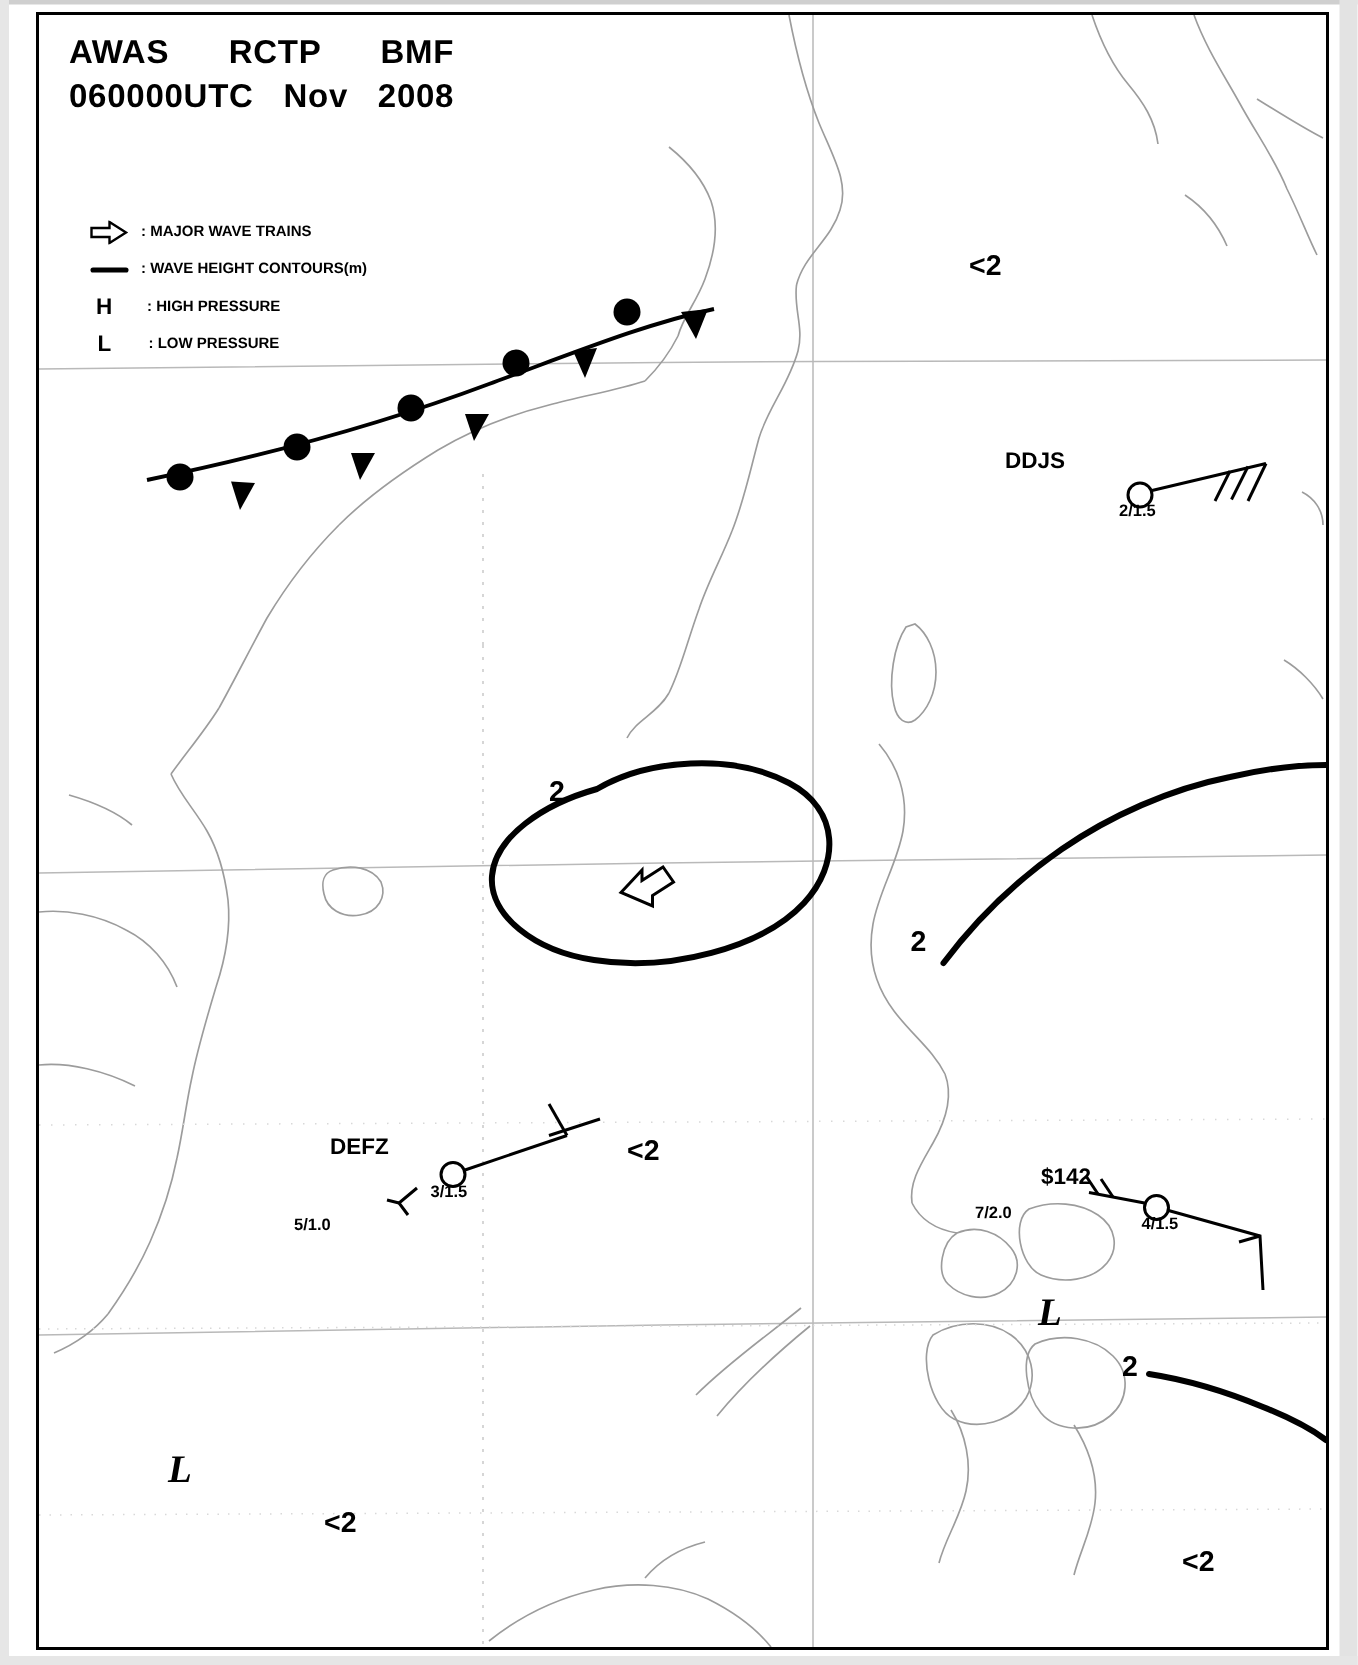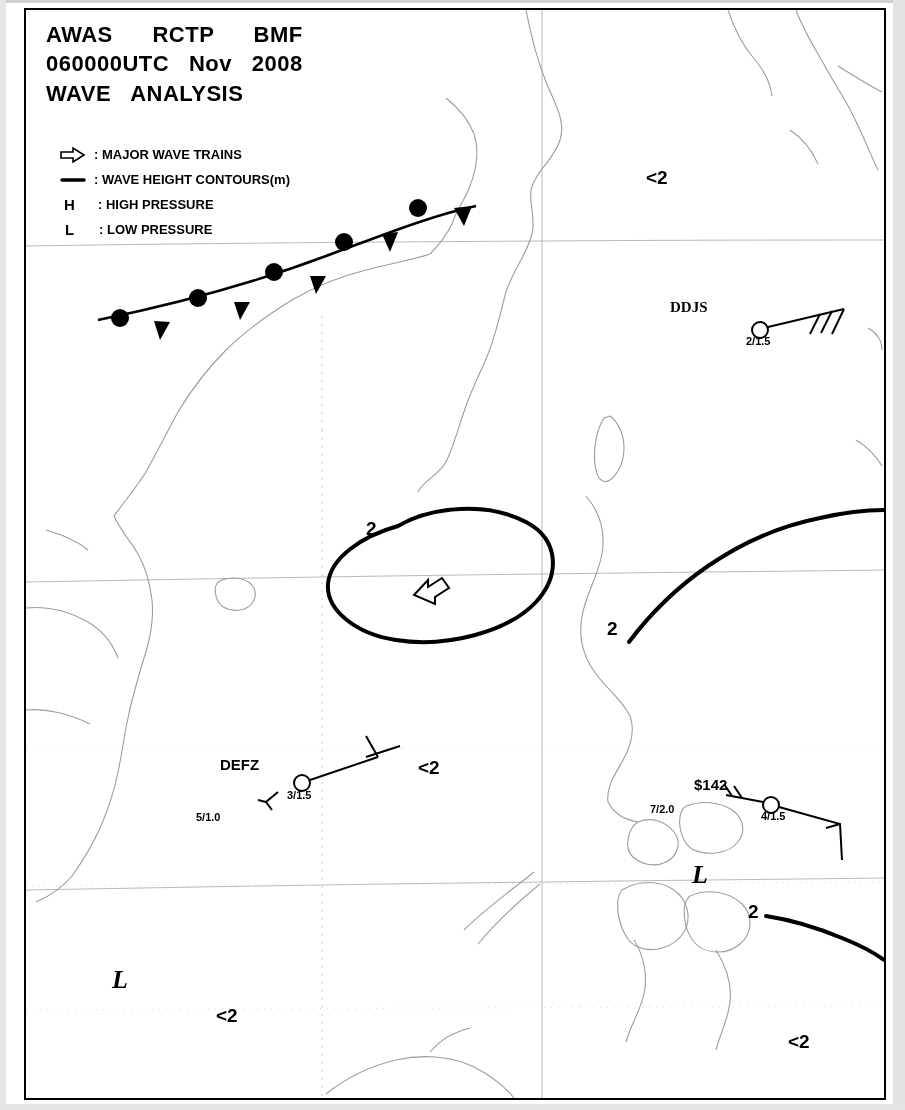--- a/index.html
+++ b/index.html
@@ -6,21 +6,21 @@
   body{width:905px;height:1110px;overflow:hidden;font-family:"Liberation Sans",sans-serif;}
   #chart-root{position:relative;width:734px;height:1110px;background:#ffffff;}
   #map-frame{position:absolute;left:24px;top:8px;width:862px;height:1092px;border:2px solid #000;background:#fff;box-sizing:border-box;}
   .abs{position:absolute;}
   svg{display:block;}
   .title-block{position:absolute;left:44px;top:18px;z-index:6;}
   .title-line{font-size:22px;font-weight:bold;color:#000;letter-spacing:0.5px;line-height:1.33;white-space:pre;}
   .legend{position:absolute;left:58px;top:140px;z-index:6;}
   .legend-row{display:flex;align-items:center;height:25px;}
   .legend-key{width:34px;font-size:15px;font-weight:bold;color:#000;display:flex;align-items:center;}
-  .legend-txt{font-size:13px;font-weight:bold;color:#000;white-space:pre;}
+  .legend-txt{font-size:10px;font-weight:bold;color:#000;white-space:pre;}
   .contour-label{position:absolute;font-size:19px;font-weight:bold;color:#000;z-index:5;}
   .lt2-label{position:absolute;font-size:19px;font-weight:bold;color:#000;z-index:5;}
   .press-label{position:absolute;font-size:26px;font-weight:bold;font-style:italic;color:#000;z-index:5;font-family:"Liberation Serif",serif;}
   .stn-name{position:absolute;font-size:15px;font-weight:bold;color:#000;z-index:6;}
   .stn-val{position:absolute;font-size:11px;font-weight:bold;color:#000;z-index:6;}
   .edge-noise{position:absolute;background:#cfcfcf;}
 </style>
 </head>
 <body>
 
@@ -157,21 +157,20 @@
         <path d="M706 786 L698 774"></path>
         <path d="M716 788 L708 776"></path>
         <path d="M753 797 L814 814 L816 850"></path>
         <path d="M814 814 L800 818"></path>
       </g>
     </svg>
 
     <div class="title-block" style="left:20px;top:10px;">
       <div class="title-line">AWAS      RCTP      BMF</div>
       <div class="title-line">060000UTC   Nov   2008</div>
-      <div class="title-line">WAVE   ANALYSIS</div>
     </div>
 
     <div class="legend" style="left:34px;top:132px;">
       <div class="legend-row">
         <span class="legend-key">
           <svg width="26" height="16" viewBox="0 0 26 16">
             <path d="M1 5 L13 5 L13 1 L24 8 L13 15 L13 11 L1 11 Z" fill="#fff" stroke="#000" stroke-width="1.6"></path>
           </svg>
         </span>
         <span class="legend-txt">: MAJOR WAVE TRAINS</span>
@@ -199,21 +198,21 @@
     <div class="contour-label" style="left:722px;top:891px;">2</div>
 
     <div class="lt2-label" style="left:620px;top:157px;">&lt;2</div>
     <div class="lt2-label" style="left:392px;top:747px;">&lt;2</div>
     <div class="lt2-label" style="left:190px;top:995px;">&lt;2</div>
     <div class="lt2-label" style="left:762px;top:1021px;">&lt;2</div>
 
     <div class="press-label" style="left:86px;top:955px;">L</div>
     <div class="press-label" style="left:666px;top:850px;">L</div>
 
-    <div class="stn-name" style="left:644px;top:289px;font-family:Liberation Serif, serif;">DDJS</div>
+    <div class="stn-name" style="left:644px;top:289px;">DDJS</div>
     <div class="stn-val" style="left:720px;top:325px;">2/1.5</div>
 
     <div class="stn-name" style="left:194px;top:746px;">DEFZ</div>
     <div class="stn-val" style="left:261px;top:779px;">3/1.5</div>
     <div class="stn-val" style="left:170px;top:801px;text-align:right;">5/1.0</div>
 
     <div class="stn-name" style="left:668px;top:766px;">$142</div>
     <div class="stn-val" style="left:735px;top:800px;">4/1.5</div>
     <div class="stn-val" style="left:624px;top:793px;">7/2.0</div>
 

